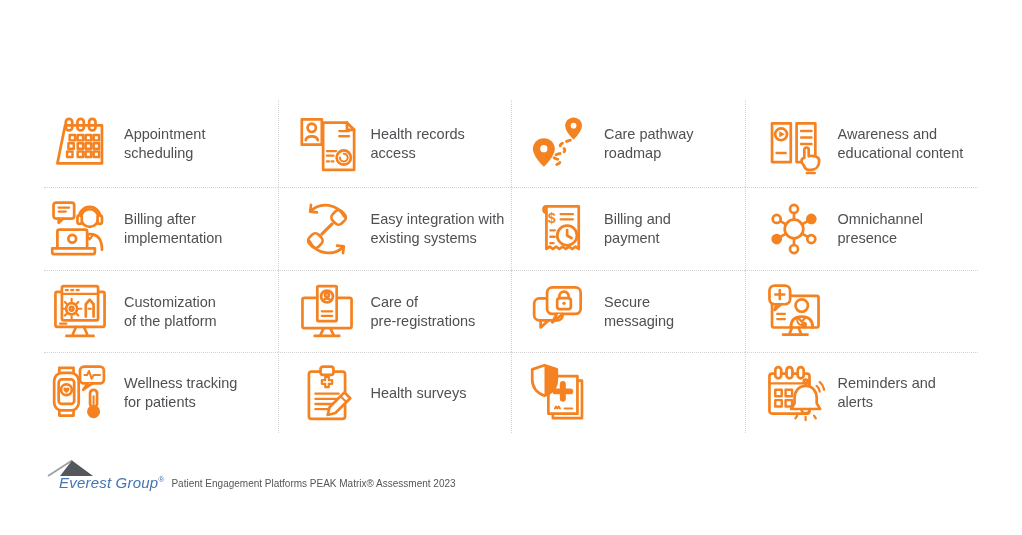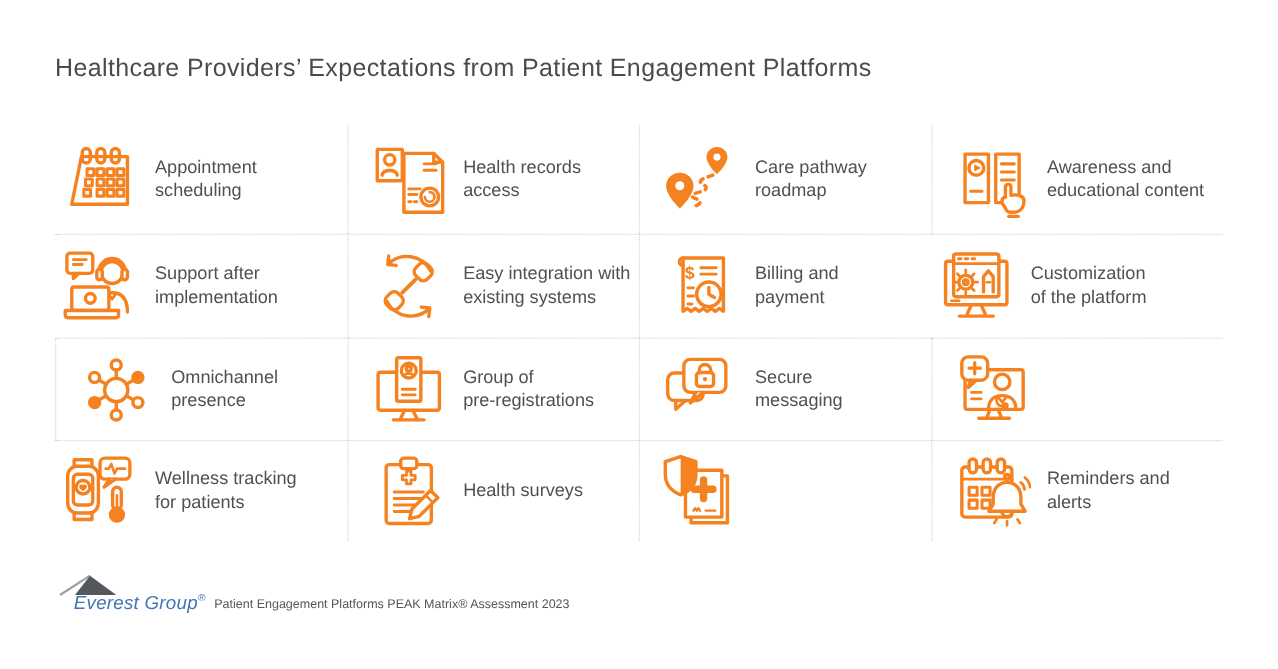--- a/index.html
+++ b/index.html
@@ -19,21 +19,20 @@
   .mountain{display:block;margin-left:1px;}
   .logo-line{margin-top:-3px;padding-left:13px;font-size:15px;color:#4374b4;letter-spacing:.2px;font-style:italic;}
   .logo-reg{font-size:8px;vertical-align:super;color:#4374b4;}
   .caption{margin-left:7px;padding-bottom:3px;font-size:10px;color:#54565a;}
 </style>
 </head>
 <body>
 
 <div class="canvas">
 
-  <div class="title">Healthcare Providers’ Expectations from Patient Engagement Platforms</div>
 
   <div class="grid">
 
     <div class="cell">
       <span class="icon">
         <svg viewBox="0 0 48 48">
             <g stroke="#F58220" fill="none" stroke-width="2.1" stroke-linecap="round" stroke-linejoin="round">
           <path d="M12.5 9.5 H41 V39 H6.5 Z"></path>
           <rect x="13" y="4.5" width="5" height="9" rx="2.5"></rect>
               <rect x="22" y="4.5" width="5" height="9" rx="2.5"></rect>
@@ -112,21 +111,21 @@
           <rect x="22" y="13.5" width="3.4" height="6.5" rx="1.7" fill="#fff"></rect>
               <rect x="37.6" y="13.5" width="3.4" height="6.5" rx="1.7" fill="#fff"></rect>
           <path d="M22 40 c0-9 4-12 9.5-12 s9.5 3 9.5 12"></path>
           <path stroke-width="1.7" d="M29 28.5 l2.5 3.5 2.5-3.5"></path>
           <rect x="6.5" y="24.5" width="23" height="14.5" rx="1.5" fill="#fff"></rect>
               <circle cx="18" cy="31.5" r="3"></circle>
           <path fill="#fff" d="M2.5 39 h33 v3 a1.5 1.5 0 0 1 -1.5 1.5 h-30 a1.5 1.5 0 0 1 -1.5 -1.5 z"></path>
         </g>
           </svg>
       </span>
-      <span class="label">Support after
+      <span class="label">Billing after
 implementation</span>
     </div>
 
     <div class="cell vb hb">
       <span class="icon">
         <svg viewBox="0 0 48 48">
             <g stroke="#F58220" fill="none" stroke-width="2.1" stroke-linecap="round" stroke-linejoin="round">
           <path d="M37.5 14.5 A16.5 16.5 0 0 0 11 10.5 l0.6 -5.2 M11 10.5 l5.2 0.6"></path>
           <path d="M10.5 33.5 A16.5 16.5 0 0 0 37 37.5 l-0.6 5.2 M37 37.5 l-5.2 -0.6"></path>
           <rect x="10" y="28" width="10" height="10" rx="3.6" transform="rotate(-45 15 33)"></rect>
@@ -147,20 +146,39 @@
           <path d="M13.5 6.5 c-3 0 -3 4.8 0 4.8"></path>
           <text x="14.5" y="19.5" font-size="11" font-weight="bold" font-family="Liberation Sans, sans-serif" fill="#F58220" stroke="none">$</text>
           <path stroke-width="1.8" d="M24.5 12.5 H34 M24.5 16.5 H34 M16.5 25 h3.5 M16.5 30 h3.5 M16.5 35 h2.5"></path>
           <circle cx="29.5" cy="29" r="7.6" fill="#fff"></circle>
           <path d="M29.5 24.8 V29 l3.4 2"></path>
         </g>
           </svg>
       </span>
       <span class="label">Billing and
 payment</span>
+    </div>
+
+    <div class="cell vb hb">
+      <span class="icon">
+        <svg viewBox="0 0 48 48">
+            <g stroke="#F58220" fill="none" stroke-width="2.1" stroke-linecap="round" stroke-linejoin="round">
+          <circle cx="24" cy="24" r="7.2"></circle>
+          <path d="M24 16.8 V11.7 M30.2 20.4 L34.6 17.9 M30.2 27.6 L34.6 30.1 M24 31.2 V36.3 M17.8 27.6 L13.4 30.1 M17.8 20.4 L13.4 17.9"></path>
+          <circle cx="24" cy="8.5" r="3.1"></circle>
+          <circle cx="37.4" cy="16.2" r="3.1" fill="#F58220"></circle>
+          <circle cx="37.4" cy="31.8" r="3.1"></circle>
+          <circle cx="24" cy="39.5" r="3.1"></circle>
+          <circle cx="10.6" cy="31.8" r="3.1" fill="#F58220"></circle>
+          <circle cx="10.6" cy="16.2" r="3.1"></circle>
+        </g>
+          </svg>
+      </span>
+      <span class="label">Omnichannel
+presence</span>
     </div>
 
     <div class="cell hb">
       <span class="icon">
         <svg viewBox="0 0 48 48">
             <g stroke="#F58220" fill="none" stroke-width="2.1" stroke-linecap="round" stroke-linejoin="round">
           <rect x="5" y="8.5" width="38" height="27" rx="1.5"></rect>
           <rect x="10" y="4" width="28" height="26.5" rx="1.5" fill="#fff"></rect>
           <path stroke-width="1.8" d="M10 10 h28 M13 7 h1.6 M17.2 7 h1.6 M21.4 7 h1.6"></path>
           <circle cx="17.5" cy="21.5" r="4.3"></circle>
@@ -174,50 +192,31 @@
           </svg>
       </span>
       <span class="label">Customization
 of the platform</span>
     </div>
 
     <div class="cell vb hb">
       <span class="icon">
         <svg viewBox="0 0 48 48">
             <g stroke="#F58220" fill="none" stroke-width="2.1" stroke-linecap="round" stroke-linejoin="round">
-          <circle cx="24" cy="24" r="7.2"></circle>
-          <path d="M24 16.8 V11.7 M30.2 20.4 L34.6 17.9 M30.2 27.6 L34.6 30.1 M24 31.2 V36.3 M17.8 27.6 L13.4 30.1 M17.8 20.4 L13.4 17.9"></path>
-          <circle cx="24" cy="8.5" r="3.1"></circle>
-          <circle cx="37.4" cy="16.2" r="3.1" fill="#F58220"></circle>
-          <circle cx="37.4" cy="31.8" r="3.1"></circle>
-          <circle cx="24" cy="39.5" r="3.1"></circle>
-          <circle cx="10.6" cy="31.8" r="3.1" fill="#F58220"></circle>
-          <circle cx="10.6" cy="16.2" r="3.1"></circle>
-        </g>
-          </svg>
-      </span>
-      <span class="label">Omnichannel
-presence</span>
-    </div>
-
-    <div class="cell vb hb">
-      <span class="icon">
-        <svg viewBox="0 0 48 48">
-            <g stroke="#F58220" fill="none" stroke-width="2.1" stroke-linecap="round" stroke-linejoin="round">
           <rect x="5" y="13" width="38" height="23.5" rx="1.5"></rect>
           <rect x="16.5" y="4" width="15" height="27" rx="1" fill="#fff"></rect>
           <circle cx="24" cy="12" r="4.6"></circle>
               <circle cx="24" cy="10.8" r="1.5"></circle>
               <path stroke-width="1.7" d="M20.9 15.4 c1-2.3 5.2-2.3 6.2 0"></path>
           <path stroke-width="1.8" d="M20 23.5 h8 M20 27 h8"></path>
           <path d="M21.5 36.5 l-2.5 5 M26.5 36.5 l2.5 5 M14.5 42.5 h19"></path>
         </g>
           </svg>
       </span>
-      <span class="label">Group of
+      <span class="label">Care of
 pre-registrations</span>
     </div>
 
     <div class="cell vb hb">
       <span class="icon">
         <svg viewBox="0 0 48 48">
             <g stroke="#F58220" fill="none" stroke-width="2.1" stroke-linecap="round" stroke-linejoin="round">
           <rect x="4" y="13.5" width="22" height="17" rx="4"></rect>
               <path d="M9 30.5 v5.5 l6 -5.5"></path>
           <rect x="14" y="5" width="26" height="20.5" rx="4" fill="#fff"></rect>

